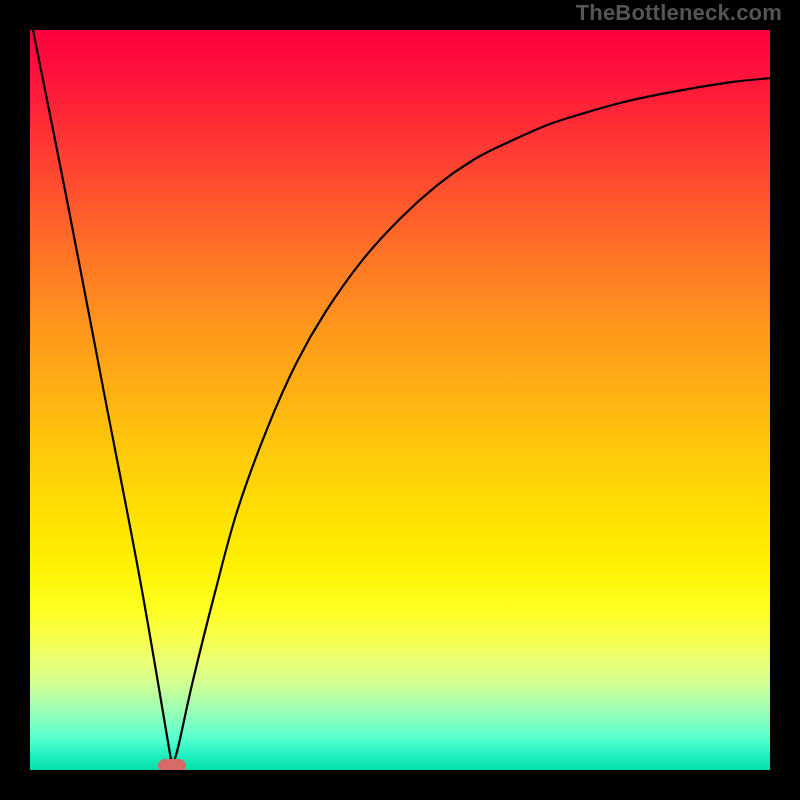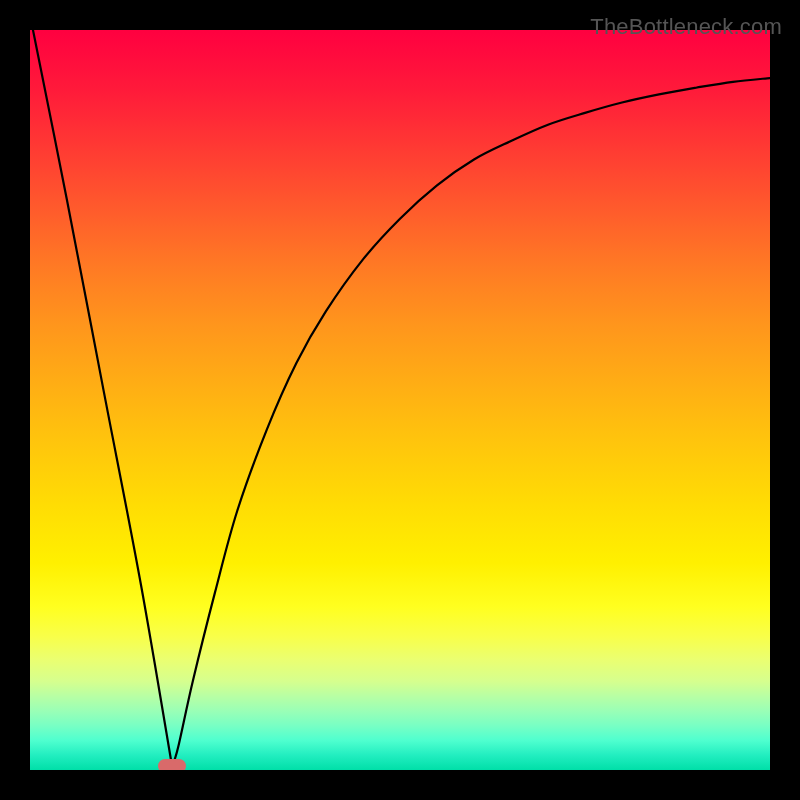--- a/index.html
+++ b/index.html
@@ -12,25 +12,25 @@
     font-family: Arial, Helvetica, sans-serif;
   }
   .container {
     position: relative;
     width: 800px;
     height: 800px;
     background: #000;
   }
   .watermark {
     position: absolute;
-    top: 14px;
+    top: 0;
     right: 18px;
     color: #555;
     font-size: 22px;
-    font-weight: 400;
+    font-weight: 700;
     letter-spacing: 0.2px;
     z-index: 10;
   }
   .plot-area {
     position: absolute;
     left: 30px;
     top: 30px;
     width: 740px;
     height: 740px;
     overflow: hidden;

